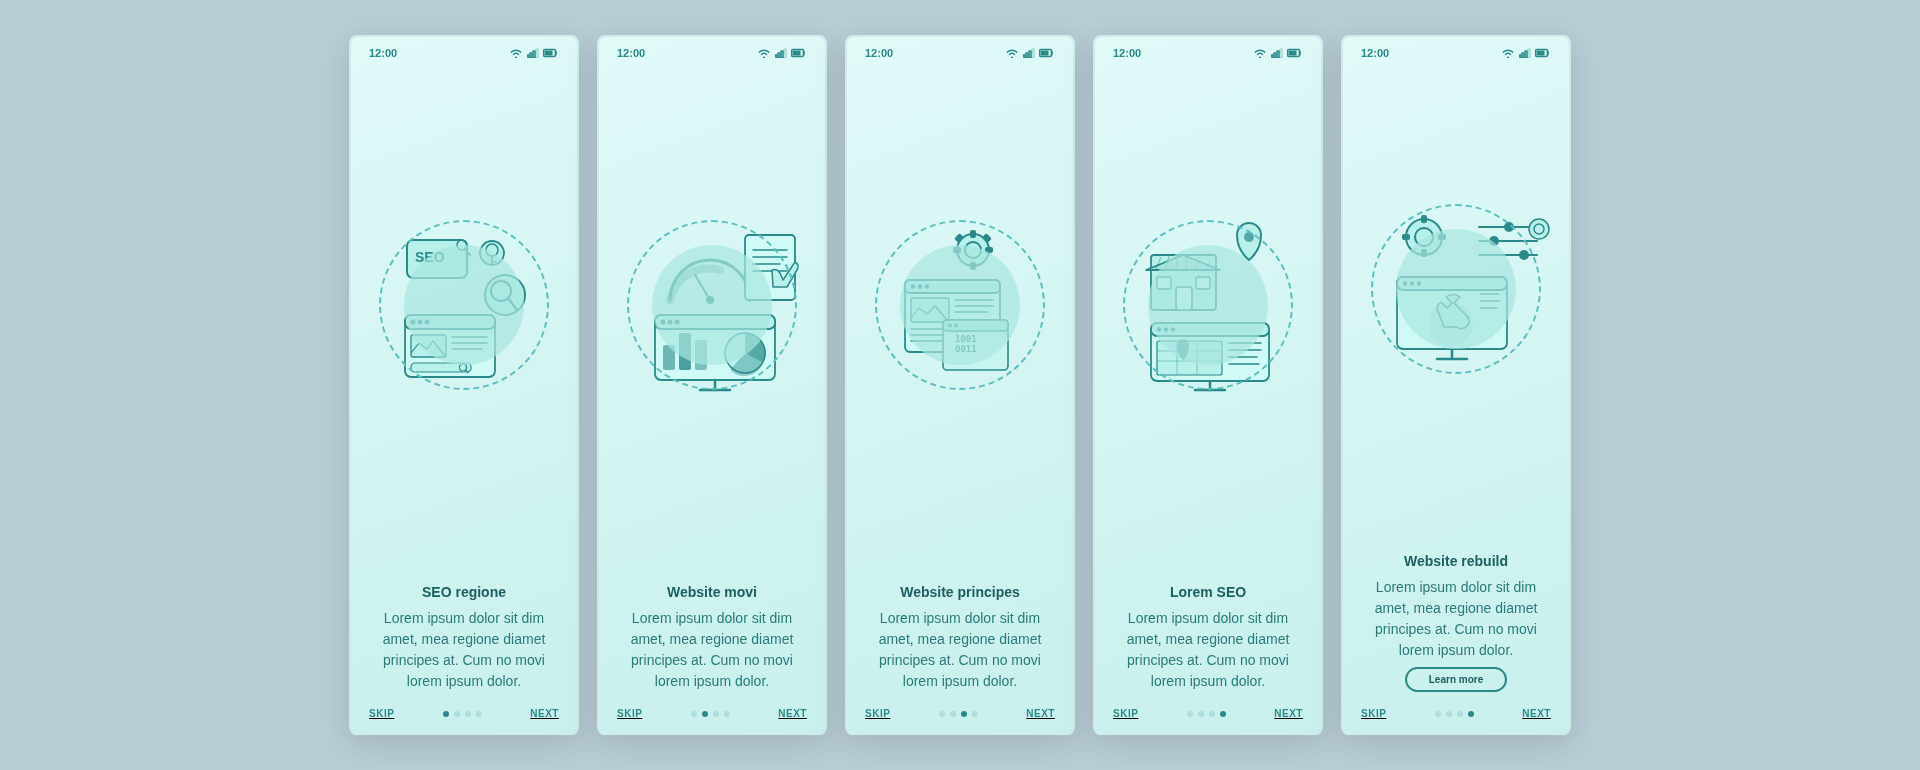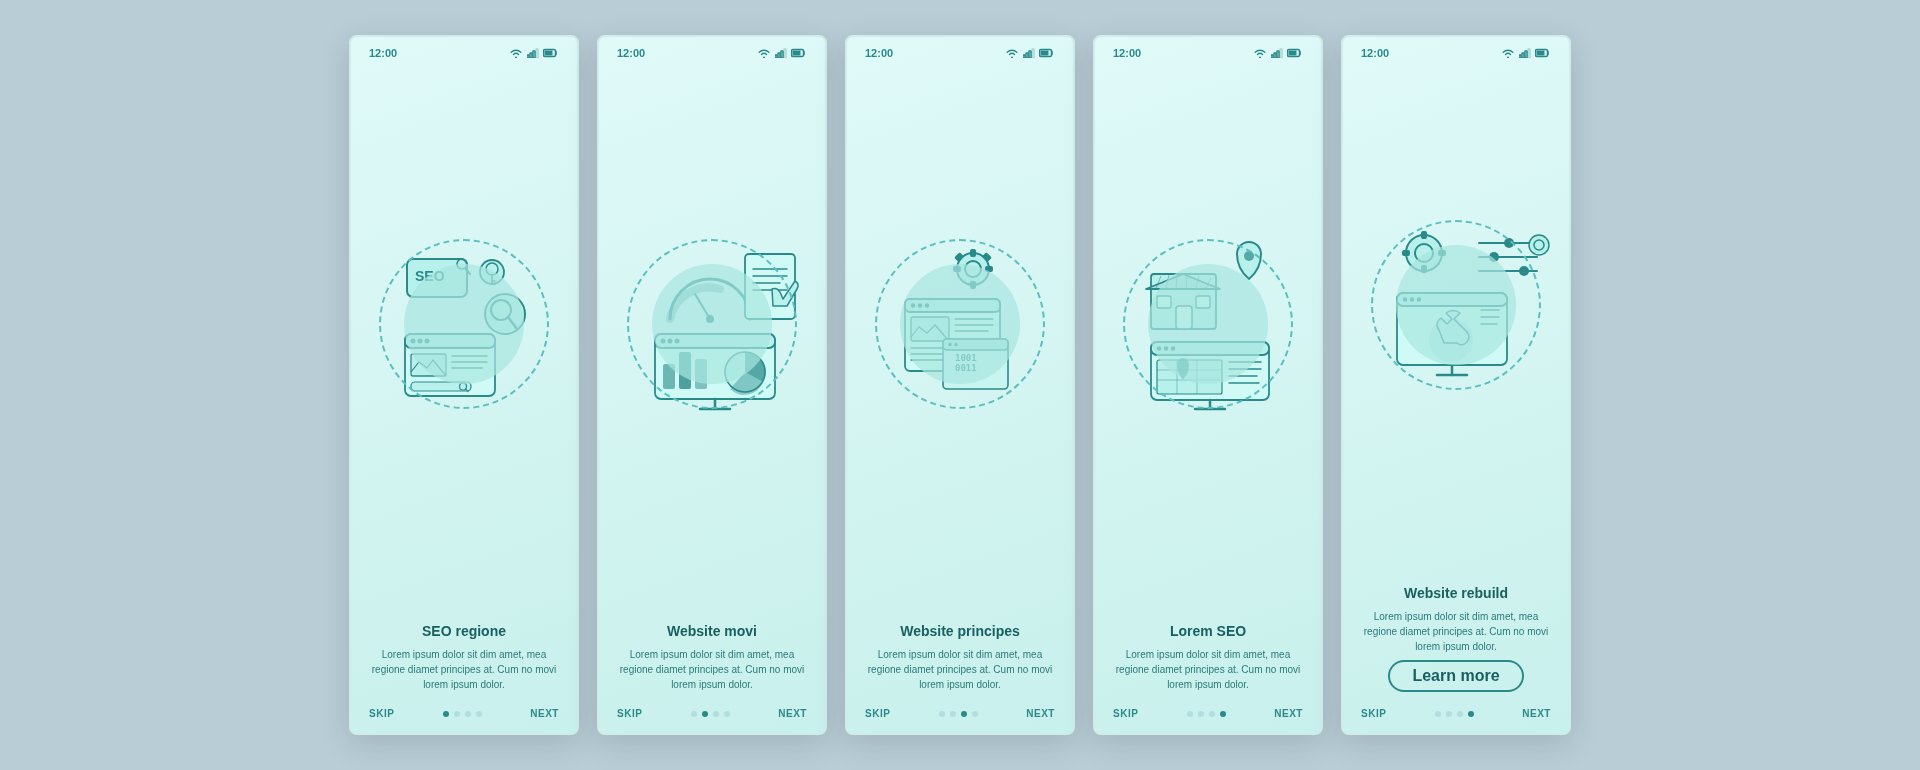--- a/index.html
+++ b/index.html
@@ -105,48 +105,49 @@
     .card-title {
       font-size: 14px;
       font-weight: 600;
       color: #1a6060;
       text-align: center;
       margin-bottom: 8px;
       margin-top: 30px;
     }
 
     .card-text {
-      font-size: 10px;
+      font-size: 14px;
       color: #2a7a7a;
       line-height: 1.5;
       text-align: center;
       margin-bottom: 6px;
     }
 
     .learn-more-btn {
       display: block;
       margin: 6px auto 6px auto;
       border: 2px solid #2a8a8a;
       border-radius: 20px;
       background: transparent;
       color: #1a6060;
-      font-size: 16px;
+      font-size: 10px;
       font-weight: 600;
       padding: 5px 22px;
       cursor: pointer;
       text-align: left;
     }
 
     
     .card-nav {
       display: flex;
       align-items: center;
       justify-content: space-between;
       padding: 6px 18px 14px 18px;
       flex-shrink: 0;
+      text-decoration: underline;
     }
 
     .nav-skip, .nav-next {
       font-size: 10px;
       font-weight: 700;
       color: #2a8a8a;
       cursor: pointer;
       letter-spacing: 0.5px;
     }
 

